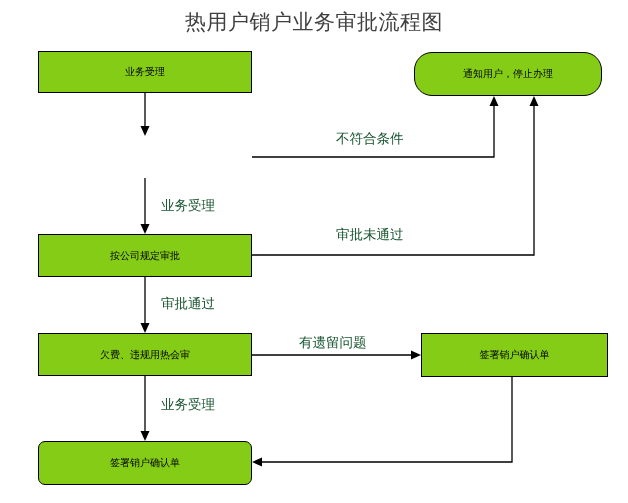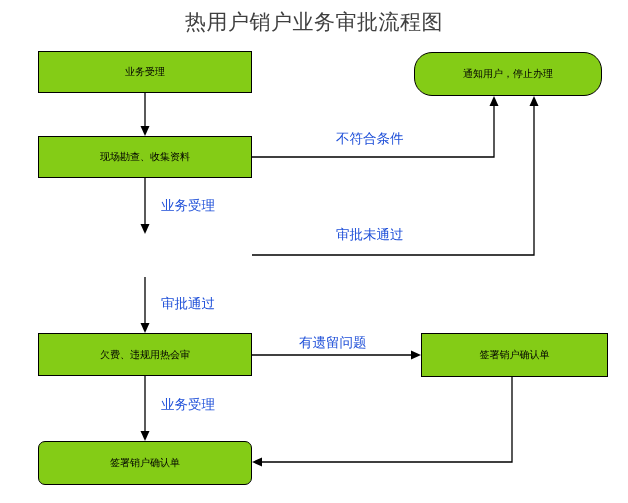--- a/index.html
+++ b/index.html
@@ -43,21 +43,21 @@
     align-items: center;
     justify-content: center;
     font-size: 10px;
     font-family: "Liberation Serif", "DejaVu Serif", serif;
     line-height: 1;
     white-space: nowrap;
   }
   .edge-label {
     position: absolute;
     font-size: 13.5px;
-    color: #1d4ed8;
+    color: #14532d;
     white-space: nowrap;
     font-family: "Liberation Serif", "DejaVu Serif", serif;
     line-height: 1;
   }
   svg.edges {
     position: absolute;
     left: 0;
     top: 0;
     width: 628px;
     height: 503px;
@@ -128,22 +128,22 @@
     <g>
       <path d="M 512 377 L 512 462 L 258 462"></path>
       <polygon points="252,462 262,457.5 262,466.5" fill="#000000" stroke="none"></polygon>
     </g>
   </svg>
 
   <div class="node" style="left:38px; top:51px; width:214px; height:42px;">业务受理</div>
 
   <div class="node" style="left:414px; top:52px; width:188px; height:44px;border-radius:18px;">通知用户，停止办理</div>
 
-  <div class="node" style="left:38px; top:136px; width:214px; height:42px;">现场勘查、收集资料</div>
 
+  <div class="node" style="left:38px; top:234px; width:214px; height:43px;">按公司规定审批</div>
 
   <div class="node" style="left:38px; top:333px; width:214px; height:43px;">欠费、违规用热会审</div>
 
   <div class="node" style="left:421px; top:333px; width:187px; height:44px;">签署销户确认单</div>
 
   <div class="node" style="left:38px; top:441px; width:214px; height:44px;border-radius:7px;">签署销户确认单</div>
 
   <div class="edge-label" style="left:336px; top:132px;">不符合条件</div>
 
   <div class="edge-label" style="left:161px; top:199px;">业务受理</div>

